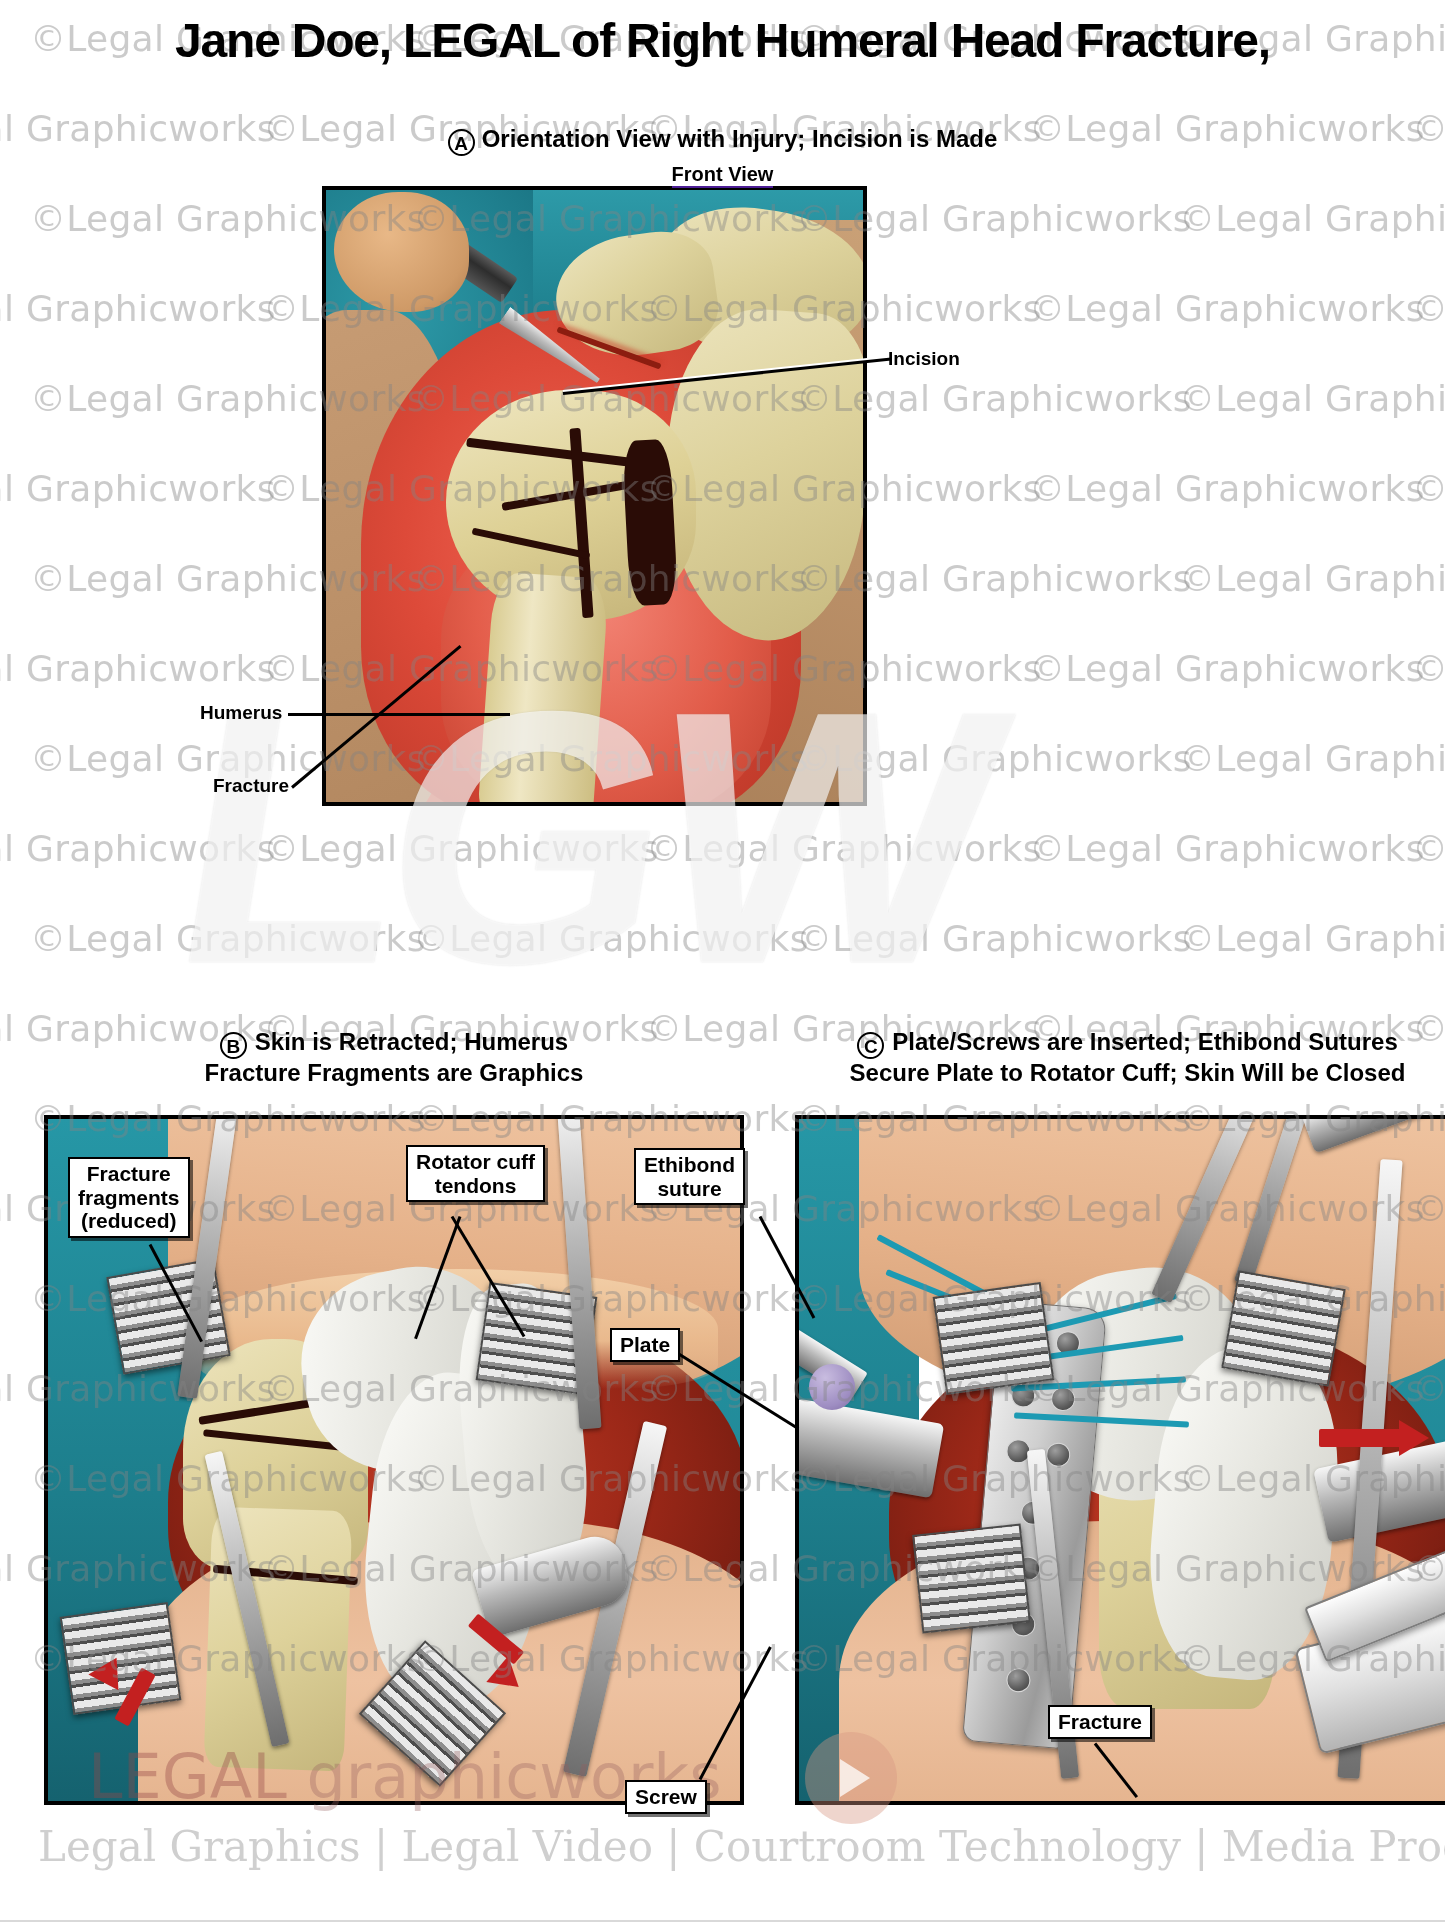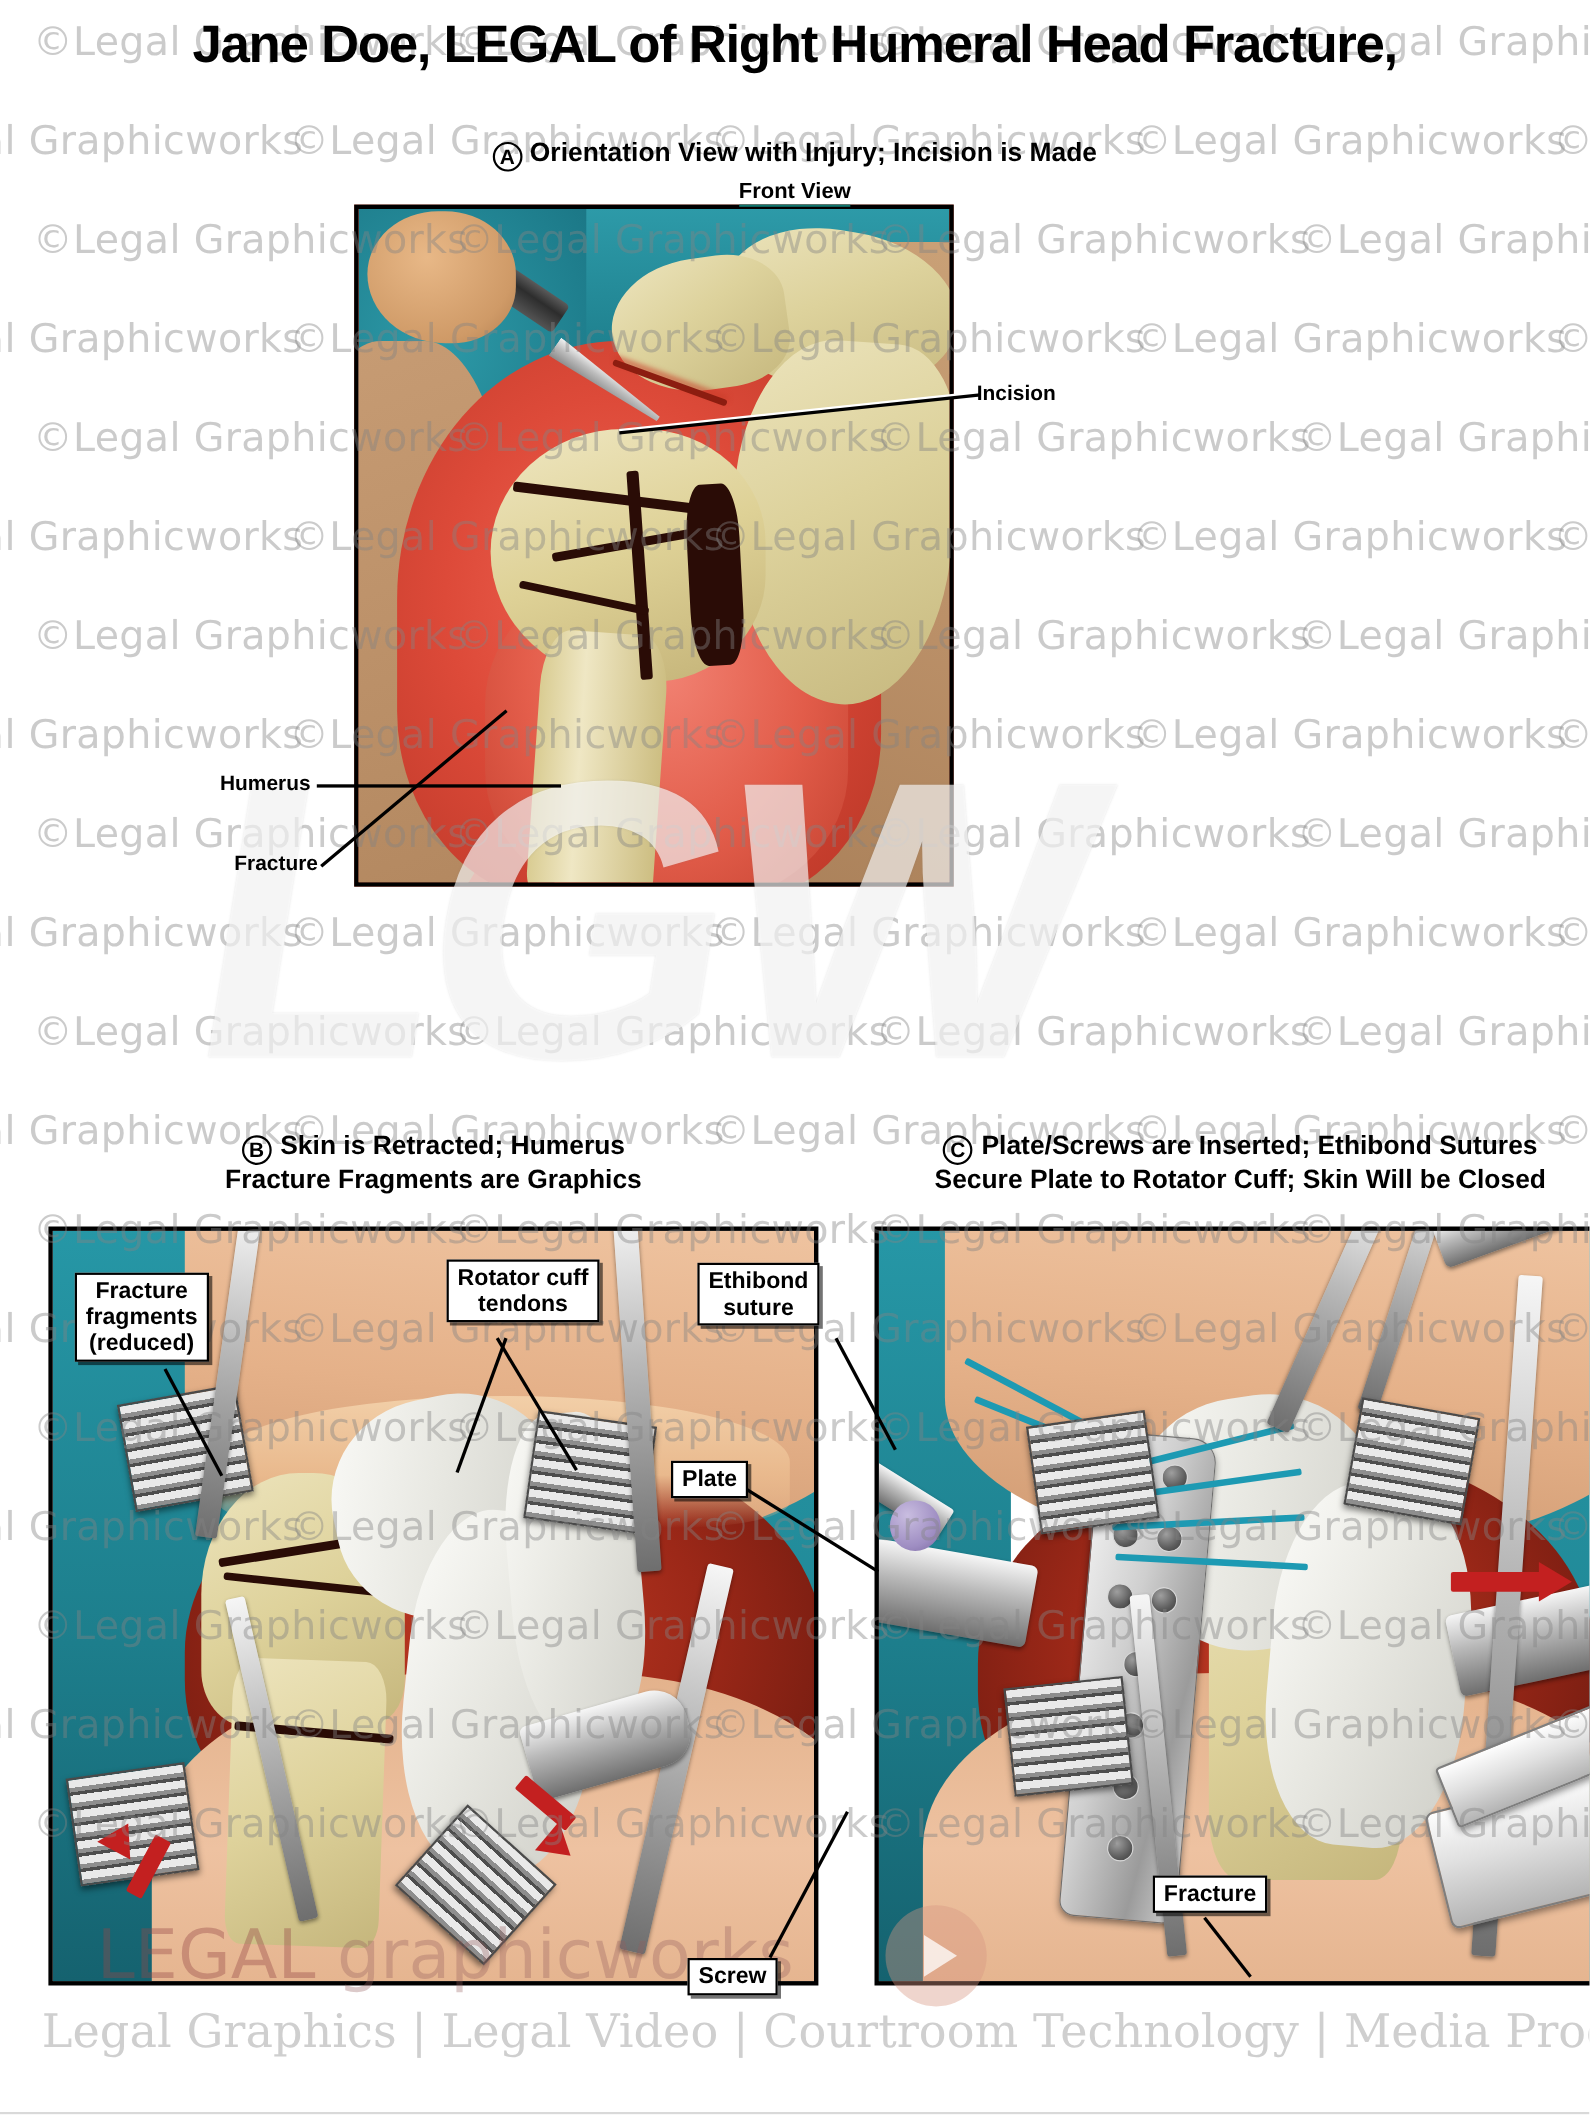--- a/index.html
+++ b/index.html
@@ -132,21 +132,21 @@
   #front-view-label {
     position: absolute;
     left: 0; right: 0;
     top: 163px;
     text-align: center;
     font-size: 20px;
     font-weight: 700;
     z-index: 60;
   }
   #front-view-label span {
-    border-bottom: 2px solid #0f766e;
+    border-bottom: 2px solid #4c1d95;
     padding-bottom: 1px;
   }
 
   
   #panel-a {
     position: absolute;
     left: 322px;
     top: 186px;
     width: 545px;
     height: 620px;

